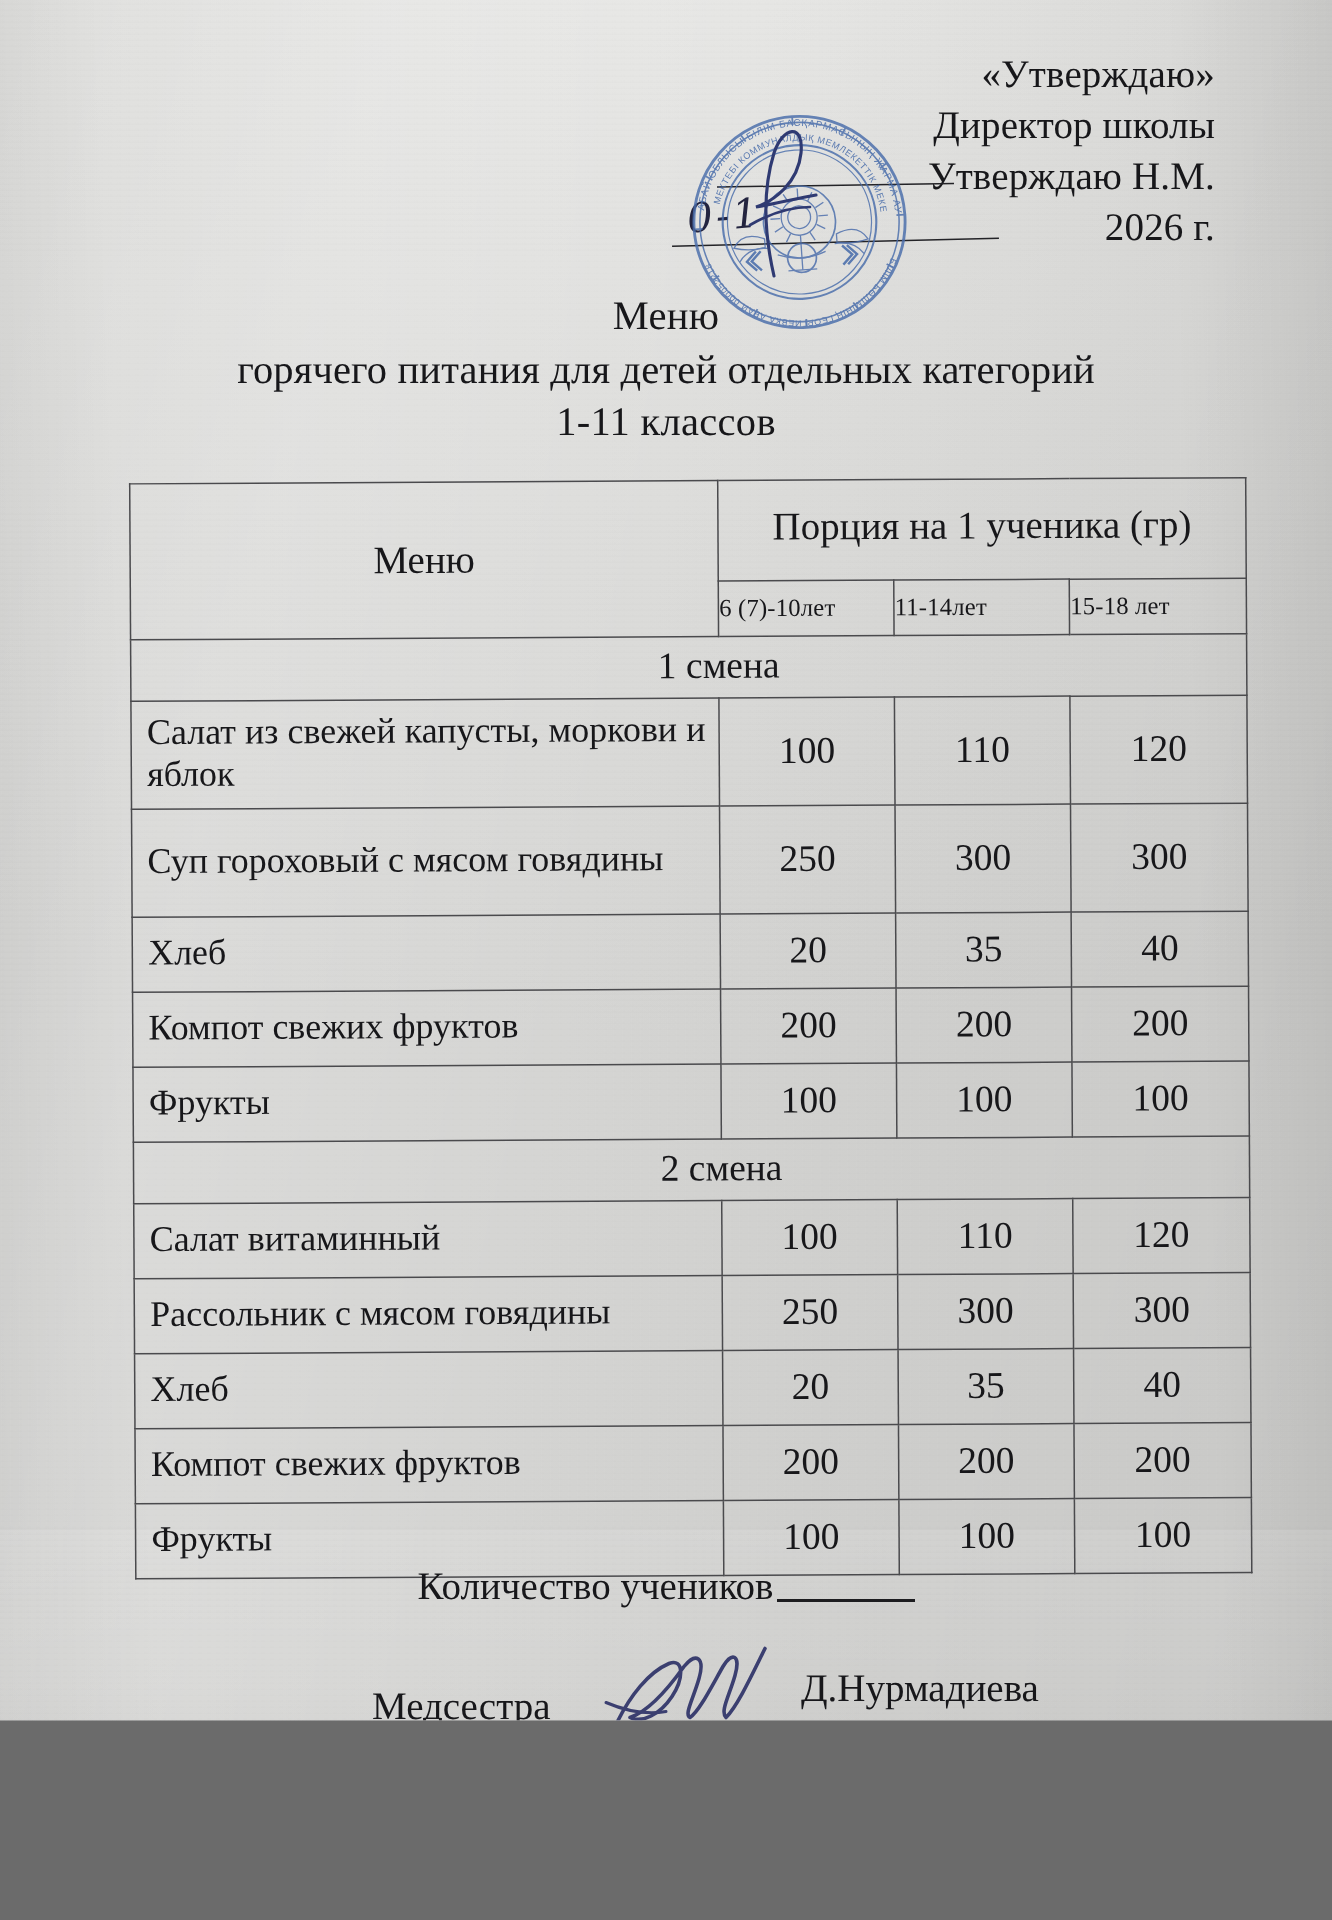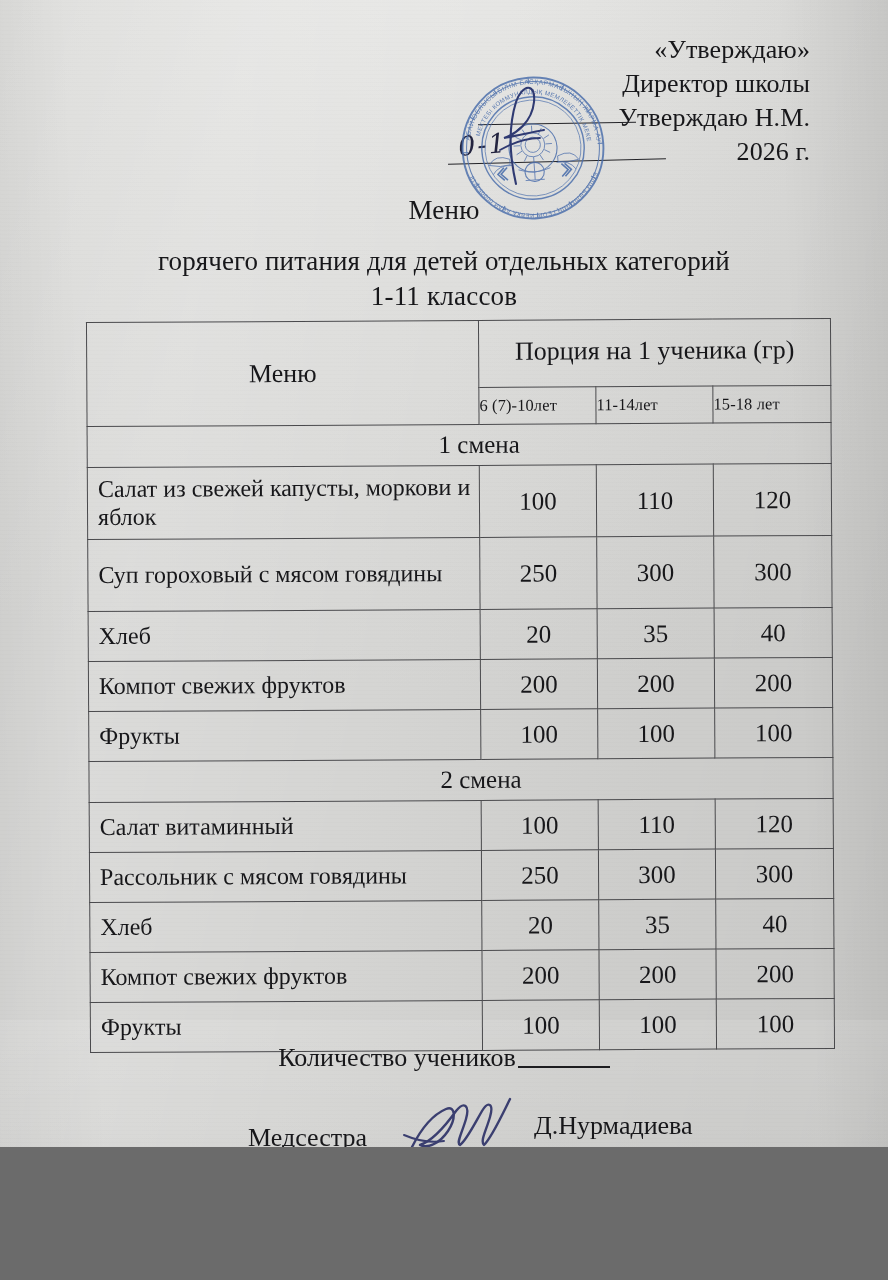--- a/index.html
+++ b/index.html
@@ -115,21 +115,21 @@
   
   .doc-title {
     position: absolute;
     left: 0; right: 0;
     top: 193px;
     text-align: center;
     font-size: 27px;
     line-height: 1.32;
   }
   .doc-title .l1 { letter-spacing: .2px; }
-  .doc-title .l2 { letter-spacing: .1px; margin-top: 15px; }
+  .doc-title .l2 { letter-spacing: .1px; }
   .doc-title .l3 { letter-spacing: .2px; }
 
   
   .table-wrap {
     position: absolute;
     left: 88px;
     top: 320px;
     width: 744px;
     transform: rotate(-0.32deg);
   }

